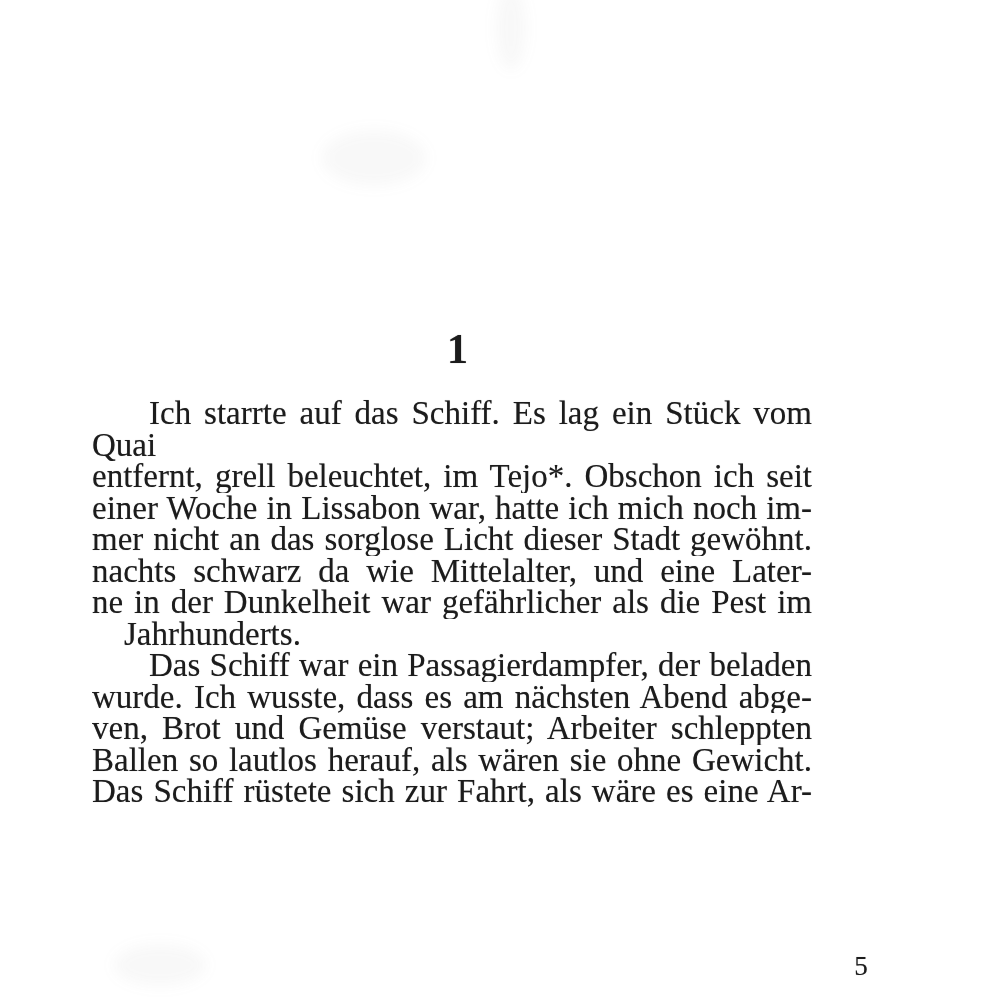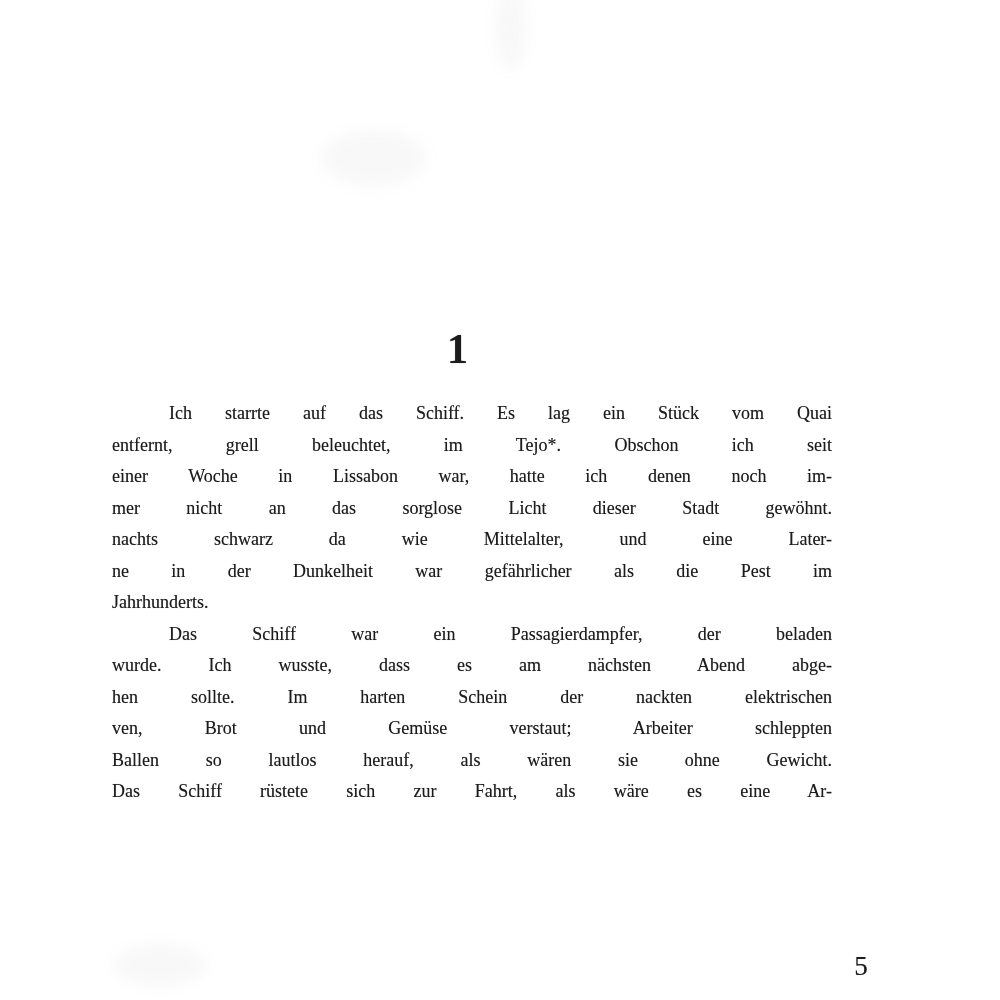--- a/index.html
+++ b/index.html
@@ -22,34 +22,35 @@
     width: 720px;
     text-align: center;
     font-size: 42px;
     font-weight: bold;
     letter-spacing: 1px;
     text-shadow: 0 0 0.8px rgba(0,0,0,0.55);
   }
   .body-text {
     position: absolute;
     top: 398px;
-    left: 112px;
+    left: 92px;
     width: 720px;
-    font-size: 18px;
+    font-size: 33px;
     line-height: 31.5px;
     text-shadow: 0 0 0.7px rgba(0,0,0,0.45);
   }
   .paragraph { margin: 0; }
   .line {
     text-align: justify;
     text-align-last: justify;
     overflow: hidden;
   }
   .line.no-justify {
     text-align-last: left;
+    margin-left: 32px;
   }
   .line.indent {
     text-indent: 57px;
   }
   .page-number {
     position: absolute;
     top: 951px;
     left: 846px;
     width: 30px;
     text-align: center;
@@ -74,30 +75,29 @@
   <div class="scan-artifact artifact-1"></div>
   <div class="scan-artifact artifact-2"></div>
   <div class="scan-artifact artifact-3"></div>
 
   <div class="chapter">1</div>
 
   <div class="body-text">
       <div class="paragraph">
         <div class="line indent">Ich starrte auf das Schiff. Es lag ein Stück vom Quai</div>
         <div class="line">entfernt, grell beleuchtet, im Tejo*. Obschon ich seit</div>
-        <div class="line">einer Woche in Lissabon war, hatte ich denen noch im-</div>
+        <div class="line">einer Woche in Lissabon war, hatte ich mich noch im-</div>
         <div class="line">mer nicht an das sorglose Licht dieser Stadt gewöhnt.</div>
         <div class="line">nachts schwarz da wie Mittelalter, und eine Later-</div>
         <div class="line">ne in der Dunkelheit war gefährlicher als die Pest im</div>
         <div class="line no-justify">Jahrhunderts.</div>
       </div>
       <div class="paragraph">
         <div class="line indent">Das Schiff war ein Passagierdampfer, der beladen</div>
         <div class="line">wurde. Ich wusste, dass es am nächsten Abend abge-</div>
-        <div class="line">hen sollte. Im harten Schein der nackten elektrischen</div>
         <div class="line">ven, Brot und Gemüse verstaut; Arbeiter schleppten</div>
         <div class="line">Ballen so lautlos herauf, als wären sie ohne Gewicht.</div>
         <div class="line">Das Schiff rüstete sich zur Fahrt, als wäre es eine Ar-</div>
       </div>
     </div>
 
   <div class="page-number">5</div>
 </div>
 
 </body></html>

